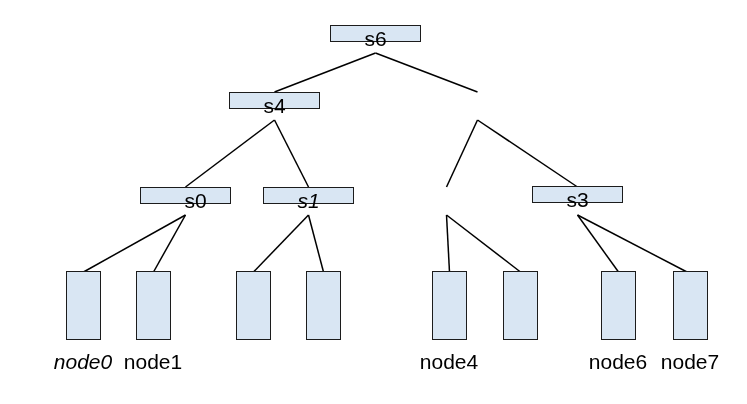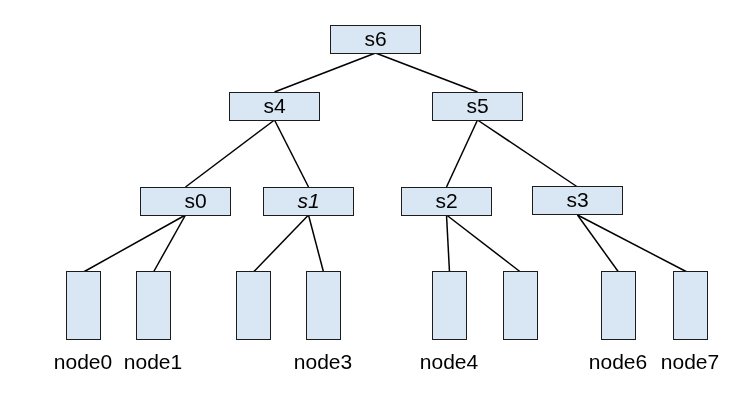--- a/index.html
+++ b/index.html
@@ -17,21 +17,21 @@
     width: 747px; height: 404px;
   }
   .edges-layer line {
     stroke: #000000;
     stroke-width: 1.5;
   }
   .snode {
     position: absolute;
     box-sizing: border-box;
     width: 91px;
-    height: 29px;
+    height: 17px;
     background: #d9e6f3;
     border: 1.5px solid #1c1c1c;
     text-align: center;
     line-height: 26px;
     font-size: 21px;
     color: #000000;
   }
   .leaf {
     position: absolute;
     box-sizing: border-box;
@@ -66,35 +66,32 @@
     <line x1="308.5" y1="215" x2="253.5" y2="272"></line>
     <line x1="308.5" y1="215" x2="323.5" y2="272"></line>
     <line x1="446.5" y1="215" x2="449.5" y2="272"></line>
     <line x1="446.5" y1="215" x2="520.5" y2="272"></line>
     <line x1="577.5" y1="215" x2="618.5" y2="272"></line>
     <line x1="577.5" y1="215" x2="687" y2="272"></line>
   </svg>
 
   <div class="snode" style="left:330px; top:25px;">s6</div>
   <div class="snode" style="left:229px; top:92px;">s4</div>
-  <div class="snode" style="left:432px; top:92px;">s5</div>
   <div class="snode" style="left:140px; top:187px;padding-left:20px;">s0</div>
   <div class="snode" style="left:263px; top:187px;font-style:italic;">s1</div>
-  <div class="snode" style="left:401px; top:187px;">s2</div>
   <div class="snode" style="left:532px; top:186px;">s3</div>
 
   <div class="leaf" style="left:66px;  top:271px;"></div>
   <div class="leaf" style="left:136px; top:271px;"></div>
   <div class="leaf" style="left:236px; top:271px;"></div>
   <div class="leaf" style="left:306px; top:271px;"></div>
   <div class="leaf" style="left:432px; top:271px;"></div>
   <div class="leaf" style="left:503px; top:271px;"></div>
   <div class="leaf" style="left:601px; top:271px;"></div>
   <div class="leaf" style="left:673px; top:271px;"></div>
 
-  <div class="leaf-label" style="left:83px;">node0</div>
+  <div class="leaf-label" style="left:83px;font-style:italic;">node0</div>
   <div class="leaf-label" style="left:153px;">node1</div>
-  <div class="leaf-label" style="left:323px;">node3</div>
   <div class="leaf-label" style="left:449px;">node4</div>
   <div class="leaf-label" style="left:618px;">node6</div>
   <div class="leaf-label" style="left:690px;text-align:center;">node7</div>
 
 </div>
 
 </body></html>

